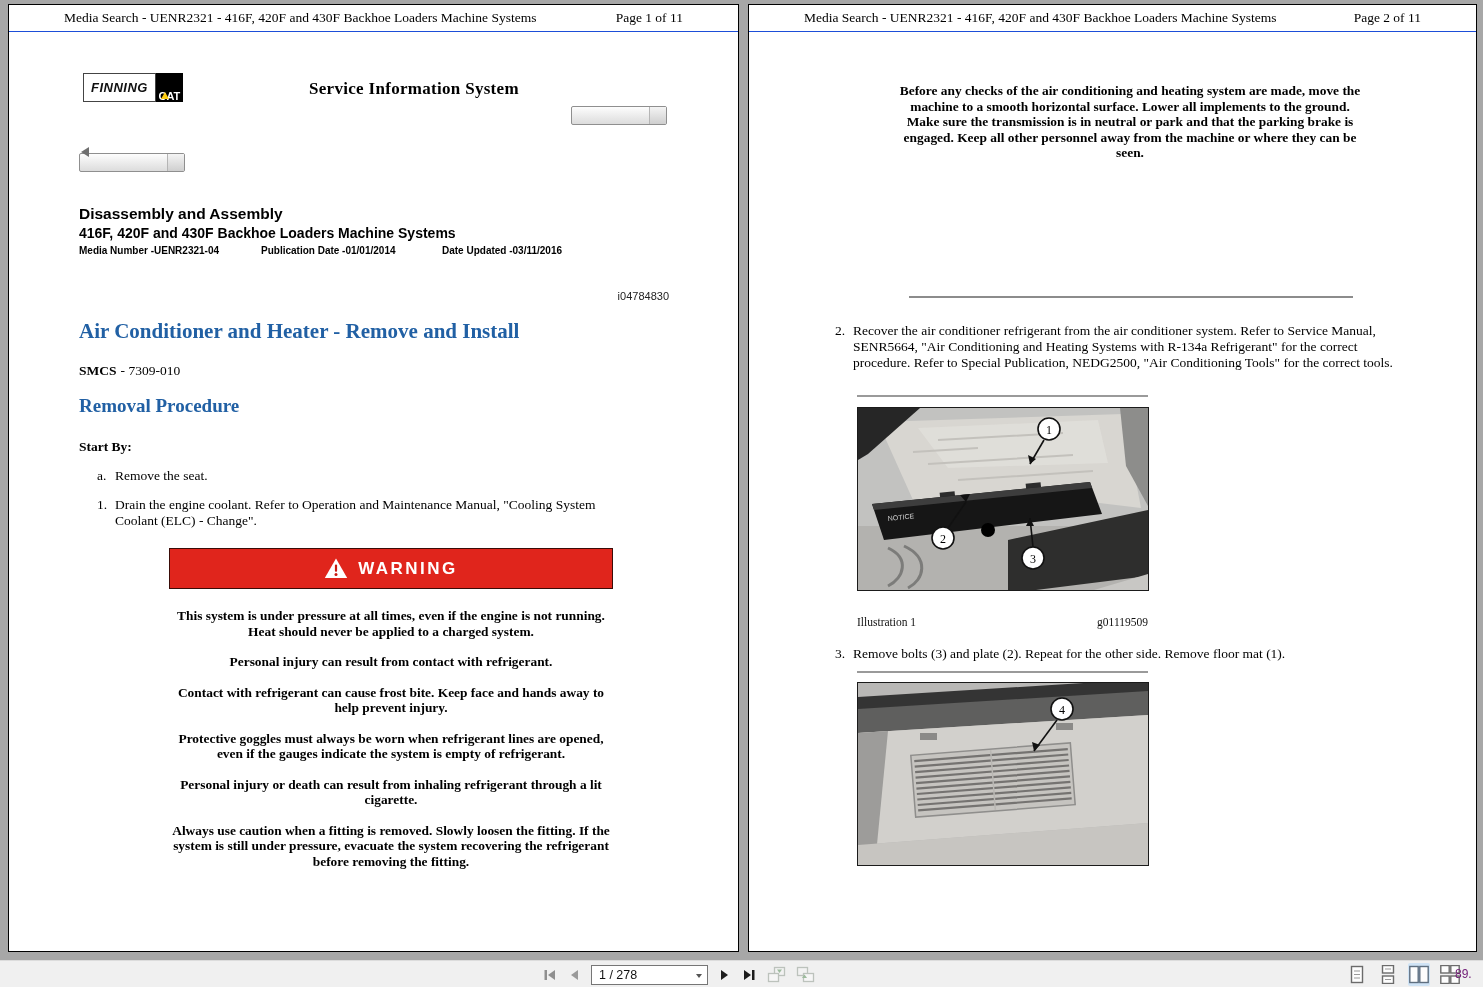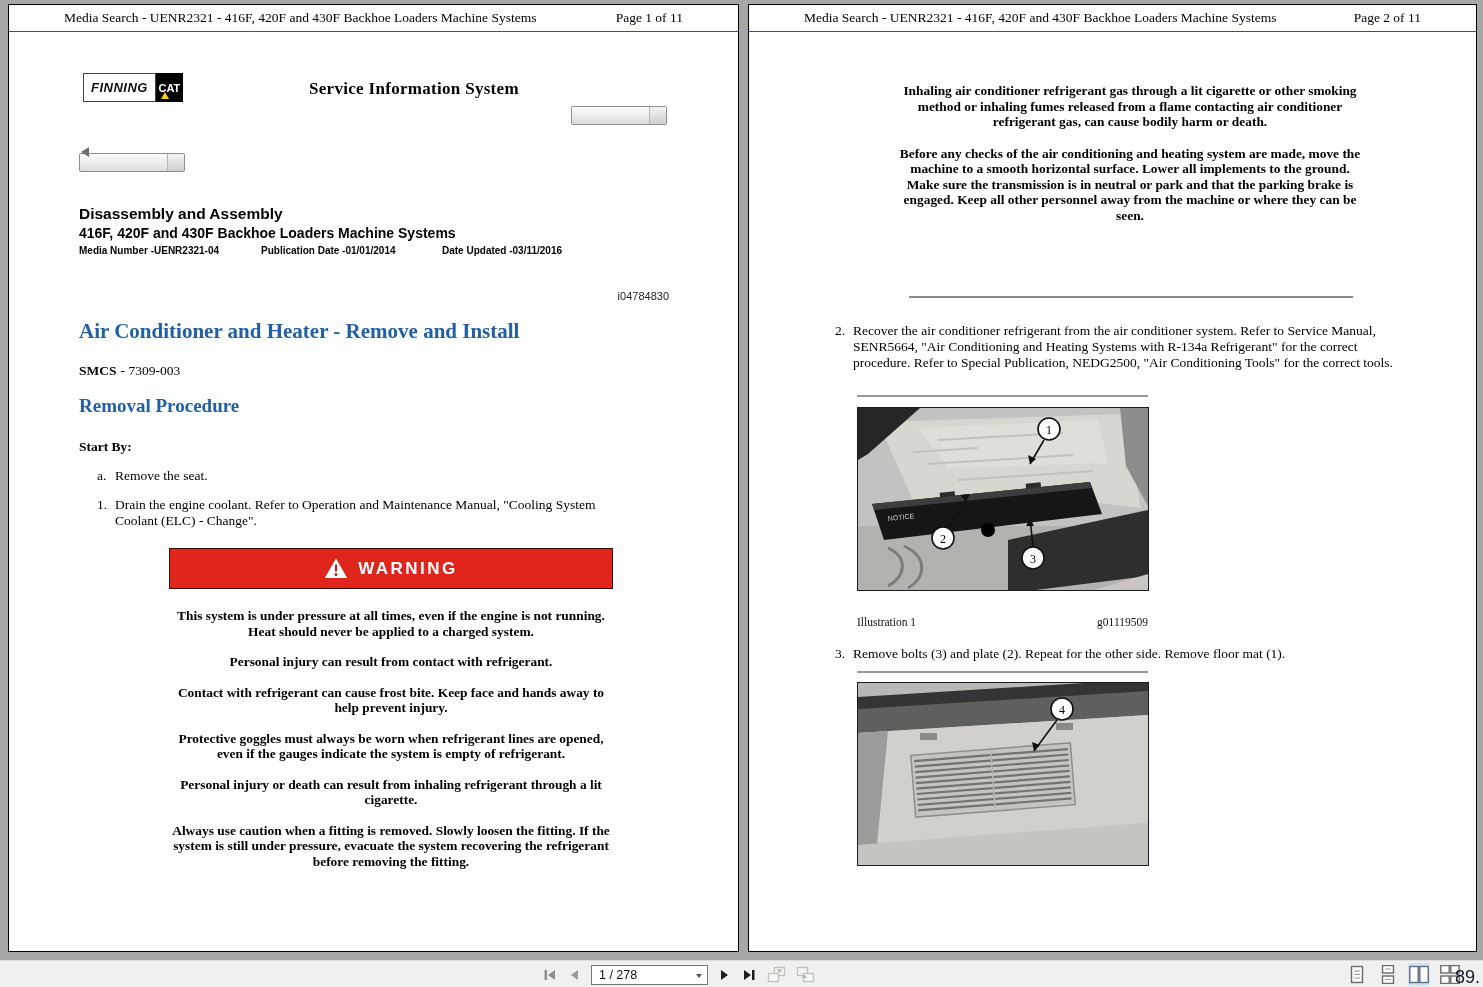--- a/index.html
+++ b/index.html
@@ -23,21 +23,21 @@
   }
   .abs{position:absolute;}
   
   .logo-row{top:68px;left:74px;display:flex;align-items:stretch;height:29px;}
   .finning-box{
     background:#fff;border:1px solid #444;display:flex;align-items:center;
     padding:0 7px;font-family:"Liberation Sans",sans-serif;
     font-weight:bold;font-style:italic;font-size:13px;letter-spacing:.5px;color:#101010;
   }
   .cat-box{
-    background:#000;color:#fff;width:27px;display:flex;align-items:center;justify-content:center;
+    background:#000;color:#fff;width:27px;display:flex;align-items:flex-end;justify-content:center;
     font-family:"Liberation Sans",sans-serif;font-weight:bold;font-size:11px;position:relative;
   }
   .cat-tri{
     position:absolute;left:5px;bottom:3px;width:0;height:0;
     border-left:4px solid transparent;border-right:4px solid transparent;
     border-bottom:7px solid #ffcd11;
   }
   .sis-title{top:74px;left:300px;font-size:17px;font-weight:bold;letter-spacing:.3px;}
   .ctrl-select{
     box-sizing:border-box;height:19px;border:1px solid #8f8f8f;border-radius:2px;
@@ -116,21 +116,21 @@
   }
   .page-box-wrap{position:relative;}
   .page-box-arrow{
     position:absolute;right:6px;top:9px;width:0;height:0;
     border-left:3.5px solid transparent;border-right:3.5px solid transparent;
     border-top:4.5px solid #555;
   }
   .right-cluster{position:absolute;left:1346px;top:0;height:27px;display:flex;align-items:center;gap:9px;}
   .layout-btn{width:22px;height:23px;display:flex;align-items:center;justify-content:center;border-radius:2px;}
   .layout-btn.active{background:#cfe3f5;}
-  .zoom-text{position:absolute;left:1455px;top:6px;font-size:18px;color:#0f172a;white-space:nowrap;}
+  .zoom-text{position:absolute;left:1455px;top:6px;font-size:12px;color:#701a75;white-space:nowrap;}
 </style>
 </head>
 <body>
 
 <div class="page page-left">
   <div class="page-header">
     <span>Media Search - UENR2321 - 416F, 420F and 430F Backhoe Loaders Machine Systems</span>
     <span>Page 1 of 11</span>
   </div>
 
@@ -152,21 +152,21 @@
   </div>
   <div class="abs doc-meta">
     <span>Media Number -UENR2321-04</span>
     <span>Publication Date -01/01/2014</span>
     <span>Date Updated -03/11/2016</span>
   </div>
   <div class="abs doc-ref">i04784830</div>
 
   <div class="abs h1-blue">Air Conditioner and Heater - Remove and Install</div>
   <div class="abs smcs-line">
-    <b>SMCS</b><span>- 7309-003</span>
+    <b>SMCS</b><span>- 7309-010</span>
   </div>
   <div class="abs h2-blue">Removal Procedure</div>
   <div class="abs start-by">Start By:</div>
 
   <div class="abs step step-a">
     <span class="marker">a.</span>
     <span>Remove the seat.</span>
   </div>
   <div class="abs step step-1">
     <span class="marker">1.</span>
@@ -192,21 +192,20 @@
   </div>
 </div>
 
 <div class="page page-right">
   <div class="page-header">
     <span>Media Search - UENR2321 - 416F, 420F and 430F Backhoe Loaders Machine Systems</span>
     <span>Page 2 of 11</span>
   </div>
 
   <div class="abs p2-warns">
-    <p>Inhaling air conditioner refrigerant gas through a lit cigarette or other smoking method or inhaling fumes released from a flame contacting air conditioner refrigerant gas, can cause bodily harm or death.</p>
     <p>Before any checks of the air conditioning and heating system are made, move the machine to a smooth horizontal surface. Lower all implements to the ground. Make sure the transmission is in neutral or park and that the parking brake is engaged. Keep all other personnel away from the machine or where they can be seen.</p>
   </div>
 
   <div class="abs sep-rule p2-sep"></div>
 
   <div class="abs step p2-step2">
     <span class="marker">2.</span>
     <span>Recover the air conditioner refrigerant from the air conditioner system. Refer to Service Manual, SENR5664, "Air Conditioning and Heating Systems with R-134a Refrigerant" for the correct procedure. Refer to Special Publication, NEDG2500, "Air Conditioning Tools" for the correct tools.</span>
   </div>
 

